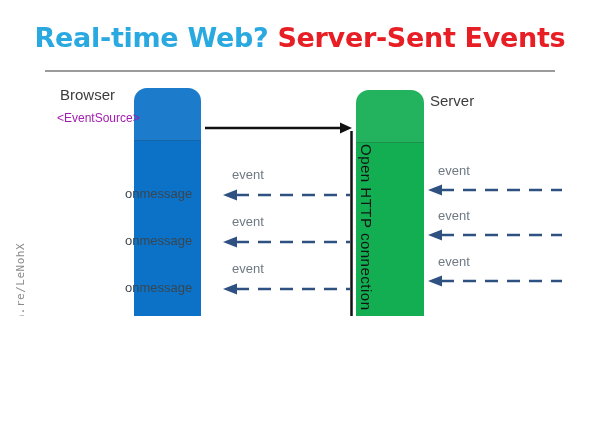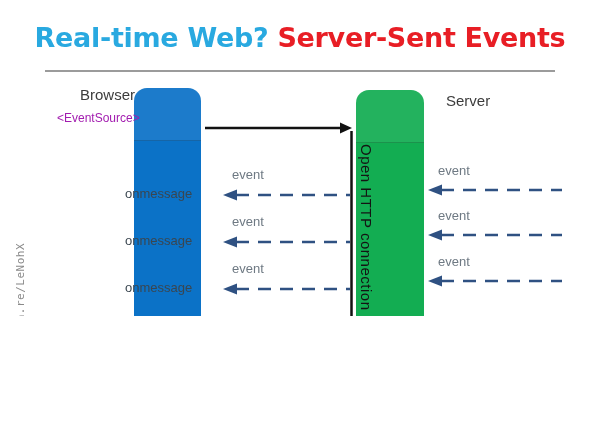--- a/index.html
+++ b/index.html
@@ -21,22 +21,22 @@
     font-family:"DejaVu Sans Mono",monospace;font-size:11px;color:var(--url_gray);
     white-space:nowrap;letter-spacing:0.5px;
   }
 
   .rect{position:absolute;border-radius:13px;}
   .rect.blue{left:134px;top:88px;width:67px;height:322px;background:var(--rect_blue);}
   .rect.green{left:356px;top:90px;width:68px;height:320px;background:var(--rect_green);}
   .band{height:52px;border-bottom:1px solid rgba(0,0,0,0.18);background:rgba(255,255,255,0.07);border-radius:13px 13px 0 0;}
 
   .label{position:absolute;color:var(--text_dark);font-size:15px;white-space:nowrap;}
-  .label.browser{left:60px;top:86px;margin-left:20px;}
-  .label.server{left:446px;top:92px;}
+  .label.browser{left:60px;top:86px;}
+  .label.server{left:430px;top:92px;}
   .label.eventsource{left:57px;top:111px;font-size:12px;color:#a21caf;text-align:center;}
   .label.openstream{left:206px;top:101px;}
 
   .vtext{
     position:absolute;left:2px;top:54px;height:290px;
     writing-mode:vertical-rl;text-orientation:mixed;
     font-size:15px;color:#141414;letter-spacing:0.5px;white-space:nowrap;
   }
 
   .onmessage{position:absolute;left:125px;width:92px;font-size:13px;color:var(--label_slate);white-space:nowrap;}

